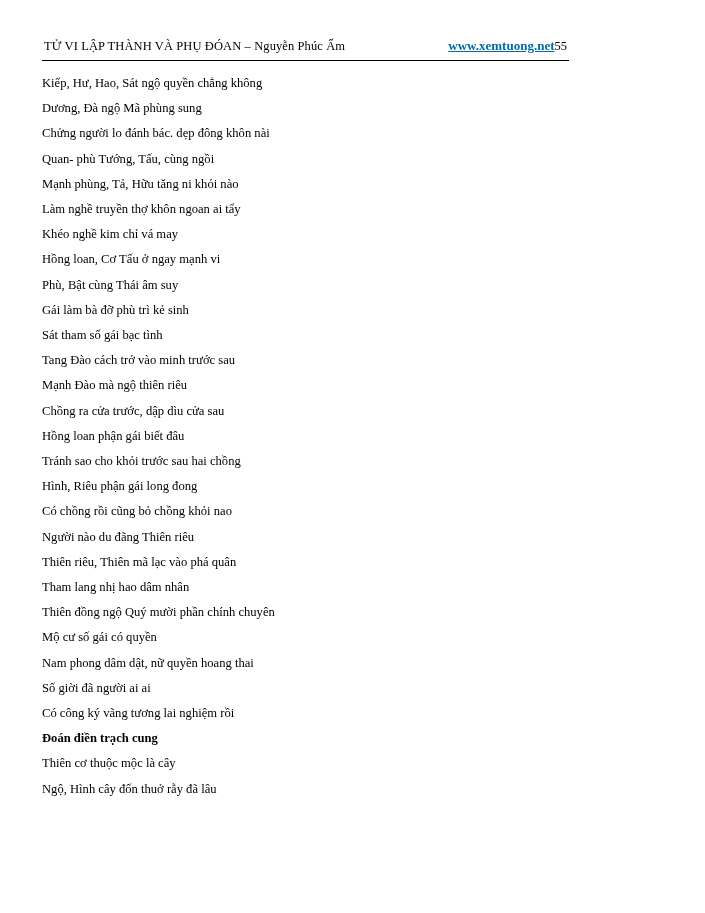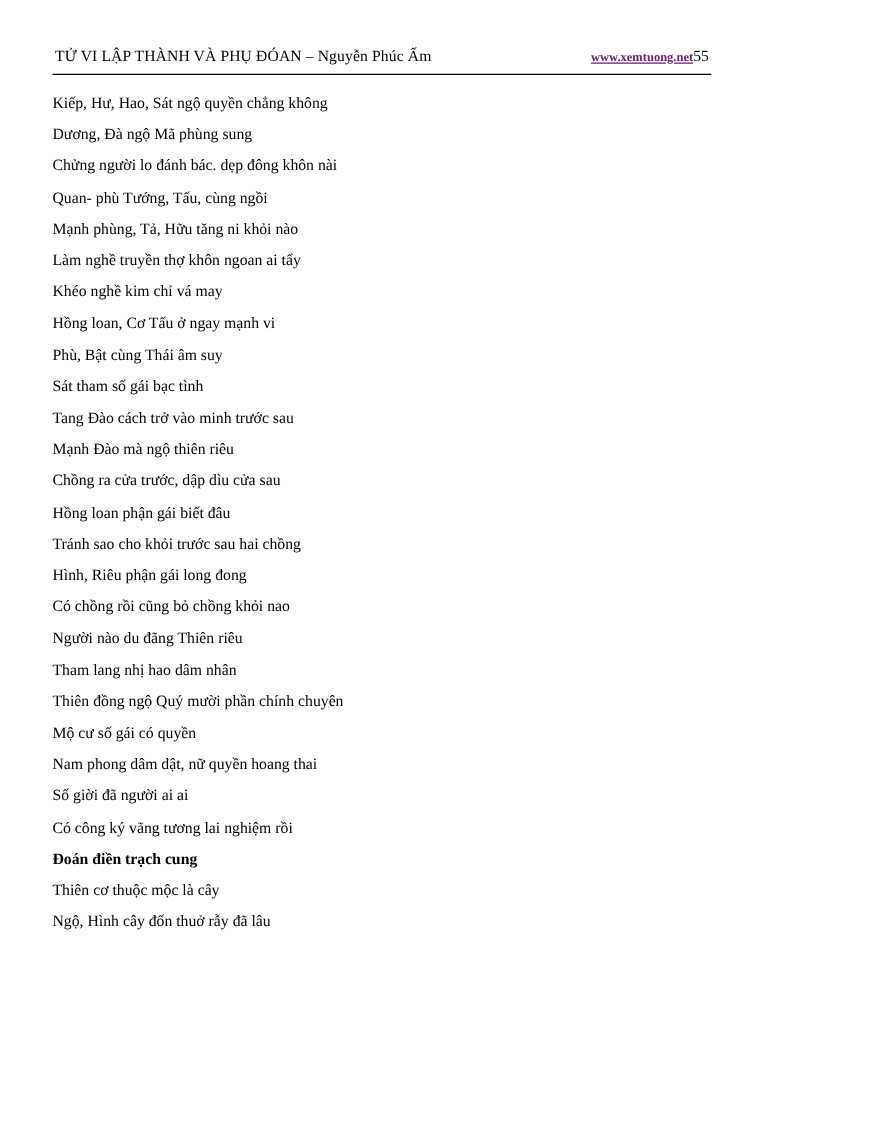--- a/index.html
+++ b/index.html
@@ -29,24 +29,24 @@
     padding: 0 2px;
   }
   .header-title {
     letter-spacing: 0.1px;
   }
   .header-spacer {
     flex: 1 1 auto;
     min-width: 18px;
   }
   .header-link {
-    color: #701a75;
+    color: #0369a1;
     text-decoration: underline;
     font-weight: bold;
-    font-size: 10px;
+    font-size: 13px;
   }
   .header-page {
     font-size: 12.5px;
   }
   .header-rule {
     margin-top: 6px;
     border-top: 1px solid #000000;
     width: 100%;
   }
   .body-text {
@@ -77,29 +77,31 @@
   <div class="body-text">
     <div class="line">Kiếp, Hư, Hao, Sát ngộ quyền chẳng không</div>
     <div class="line">Dương, Đà ngộ Mã phùng sung</div>
     <div class="line">Chửng người lo đánh bác. dẹp đông khôn nài</div>
     <div class="line">Quan- phù Tướng, Tấu, cùng ngồi</div>
     <div class="line">Mạnh phùng, Tả, Hữu tăng ni khỏi nào</div>
     <div class="line">Làm nghề truyền thợ khôn ngoan ai tẩy</div>
     <div class="line">Khéo nghề kim chỉ vá may</div>
     <div class="line">Hồng loan, Cơ Tấu ở ngay mạnh vi</div>
     <div class="line">Phù, Bật cùng Thái âm suy</div>
+    <div class="line">Gái làm bà đỡ phù trì kẻ sinh</div>
     <div class="line">Sát tham số gái bạc tình</div>
     <div class="line">Tang Đào cách trở vào minh trước sau</div>
     <div class="line">Mạnh Đào mà ngộ thiên riêu</div>
     <div class="line">Chồng ra cửa trước, dập dìu cửa sau</div>
     <div class="line">Hồng loan phận gái biết đâu</div>
     <div class="line">Tránh sao cho khỏi trước sau hai chồng</div>
     <div class="line">Hình, Riêu phận gái long đong</div>
     <div class="line">Có chồng rồi cũng bỏ chồng khỏi nao</div>
     <div class="line">Người nào du đãng Thiên riêu</div>
+    <div class="line">Thiên riêu, Thiên mã lạc vào phá quân</div>
     <div class="line">Tham lang nhị hao dâm nhân</div>
     <div class="line">Thiên đồng ngộ Quý mười phần chính chuyên</div>
     <div class="line">Mộ cư số gái có quyền</div>
     <div class="line">Nam phong dâm dật, nữ quyền hoang thai</div>
     <div class="line">Số giời đã người ai ai</div>
     <div class="line">Có công ký vãng tương lai nghiệm rồi</div>
     <div class="line bold">Đoán điền trạch cung</div>
     <div class="line">Thiên cơ thuộc mộc là cây</div>
     <div class="line">Ngộ, Hình cây đốn thuở rẫy đã lâu</div>
   </div>

